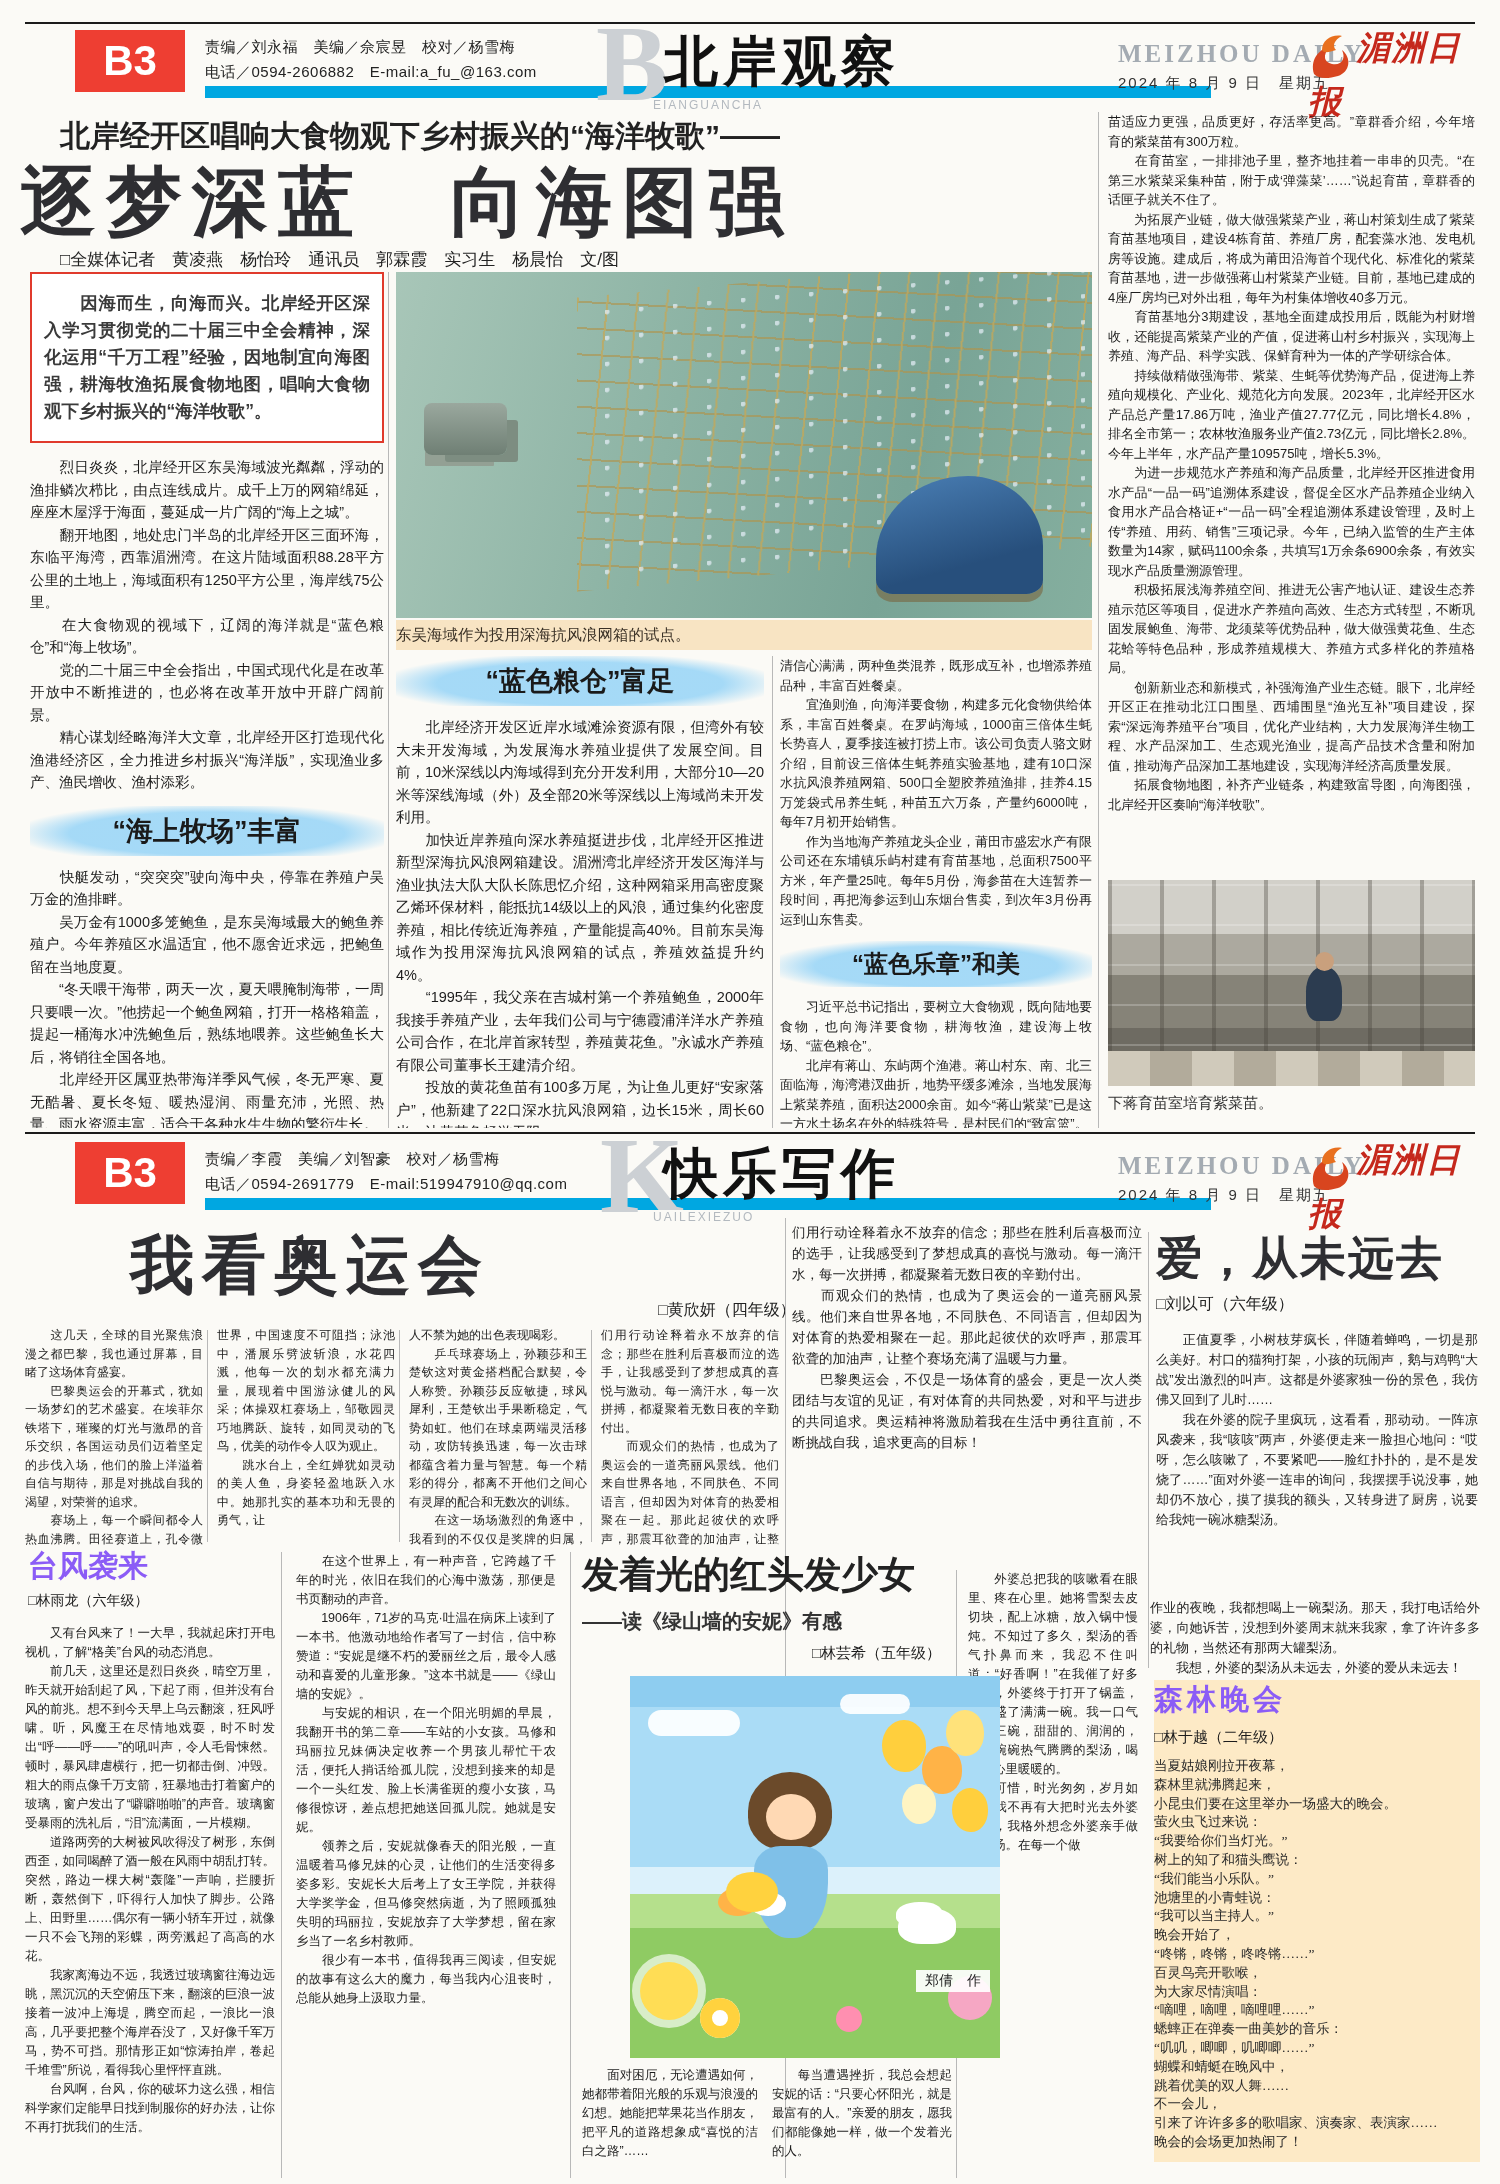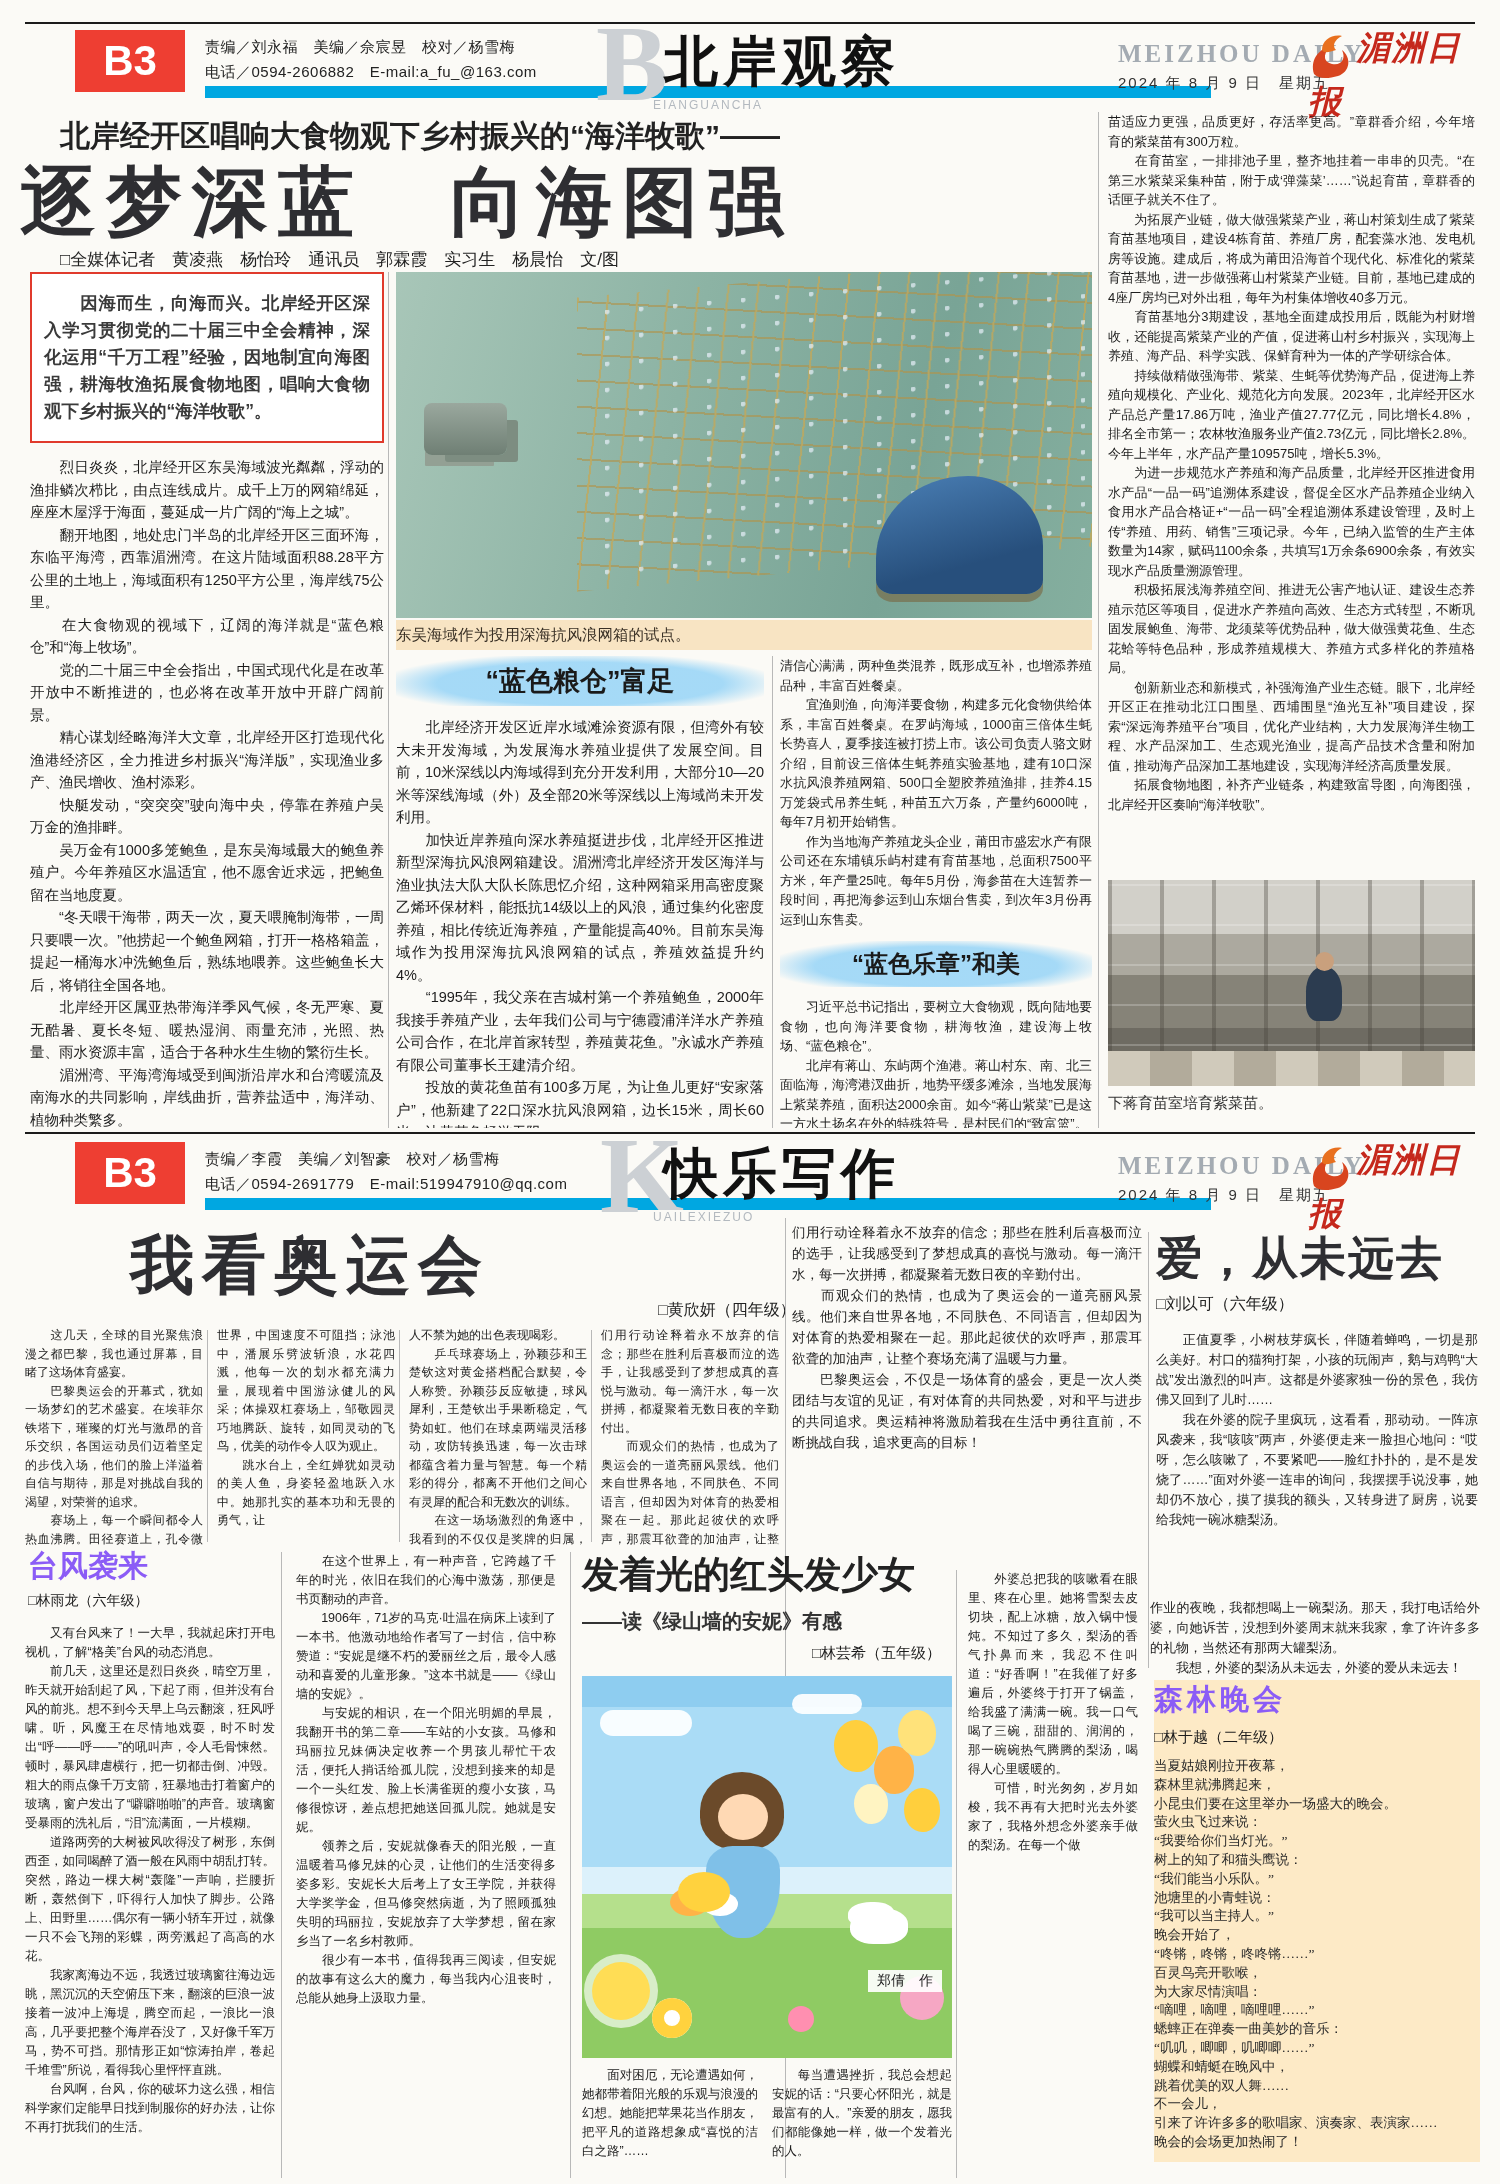--- a/index.html
+++ b/index.html
@@ -56,21 +56,21 @@
   .room-beams{position:absolute;inset:0;
     background:repeating-linear-gradient(90deg,rgba(70,66,58,.35) 0 4px,transparent 4px 52px),
                repeating-linear-gradient(0deg,rgba(255,255,255,.22) 0 2px,transparent 2px 40px);}
   .room-person{position:absolute;left:54%;top:42%;width:36px;height:54px;background:#2c3c50;
     border-radius:45% 45% 30% 30%;}
   .room-person::before{content:"";position:absolute;top:-15px;left:9px;width:19px;height:19px;
     border-radius:50%;background:#c9a07d;}
   .room-crates{position:absolute;left:0;right:0;bottom:0;height:17%;
     background:repeating-linear-gradient(90deg,#d0cabb 0 42px,#b2ab9b 42px 84px);}
   
-  .illu{background:linear-gradient(#8ecdf0 0 8%,#aadcf6 8% 50%,#dcf1fb 50% 57%,#b5e08c 57% 66%,#8fcb63 66%);overflow:hidden;}
+  .illu{background:linear-gradient(#8ecdf0 0 8%,#aadcf6 8% 50%,#dcf1fb 50% 57%,#b5e08c 57% 66%,#8fcb63 66%);overflow:hidden;margin-left:48px;}
   .cloud{position:absolute;background:#fff;border-radius:60px;opacity:.92;}
   .balloon{position:absolute;border-radius:50% 50% 48% 52%;}
   .flower{position:absolute;border-radius:50%;}
   .illu-credit{position:absolute;right:10px;bottom:66px;background:rgba(255,255,255,.92);
     padding:2px 9px;font-size:14px;}
   .panel{background:#fdeac6;overflow:hidden;}
   .poem{font-size:13.5px;line-height:18.8px;white-space:pre-wrap;text-align:left;color:#2a2a2a;}
 </style>
 </head>
 <body>
@@ -102,20 +102,21 @@
 <div class="abs mainheadline center" style="left:20px;top:152px;width:1100px;">逐梦深蓝　向海图强</div>
 <div class="abs byline center" style="left:60px;top:248px;width:1040px;">□全媒体记者　黄凌燕　杨怡玲　通讯员　郭霖霞　实习生　杨晨怡　文/图</div>
 
 <div class="abs" style="left:30px;top:272px;width:354px;height:856px;overflow:hidden;">
   <div class="introbox pre">　　因海而生，向海而兴。北岸经开区深入学习贯彻党的二十届三中全会精神，深化运用“千万工程”经验，因地制宜向海图强，耕海牧渔拓展食物地图，唱响大食物观下乡村振兴的“海洋牧歌”。</div>
   <div class="pre body15" style="margin-top:13px;">　　烈日炎炎，北岸经开区东吴海域波光粼粼，浮动的渔排鳞次栉比，由点连线成片。成千上万的网箱绵延，座座木屋浮于海面，蔓延成一片广阔的“海上之城”。
 　　翻开地图，地处忠门半岛的北岸经开区三面环海，东临平海湾，西靠湄洲湾。在这片陆域面积88.28平方公里的土地上，海域面积有1250平方公里，海岸线75公里。
 　　在大食物观的视域下，辽阔的海洋就是“蓝色粮仓”和“海上牧场”。
 　　党的二十届三中全会指出，中国式现代化是在改革开放中不断推进的，也必将在改革开放中开辟广阔前景。
 　　精心谋划经略海洋大文章，北岸经开区打造现代化渔港经济区，全力推进乡村振兴“海洋版”，实现渔业多产、渔民增收、渔村添彩。</div>
+  <div class="subhead" style="font-size:27px;">“海上牧场”丰富</div>
   <div class="pre body15">　　快艇发动，“突突突”驶向海中央，停靠在养殖户吴万金的渔排畔。
 　　吴万金有1000多笼鲍鱼，是东吴海域最大的鲍鱼养殖户。今年养殖区水温适宜，他不愿舍近求远，把鲍鱼留在当地度夏。
 　　“冬天喂干海带，两天一次，夏天喂腌制海带，一周只要喂一次。”他捞起一个鲍鱼网箱，打开一格格箱盖，提起一桶海水冲洗鲍鱼后，熟练地喂养。这些鲍鱼长大后，将销往全国各地。
 　　北岸经开区属亚热带海洋季风气候，冬无严寒、夏无酷暑、夏长冬短、暖热湿润、雨量充沛，光照、热量、雨水资源丰富，适合于各种水生生物的繁衍生长。
 　　湄洲湾、平海湾海域受到闽浙沿岸水和台湾暖流及南海水的共同影响，岸线曲折，营养盐适中，海洋动、植物种类繁多。
 　　大海变“牧场”，鲍鱼、牡蛎、花蛤、对虾、海带、龙须菜、紫菜、红鱼、红虾、云龙斑、石斑鱼等应有尽有，品种丰富。
 　　据记载，北岸经开区渔业品种有350余种，其中贝类30余种，甲壳类30余种，藻类10多种，是全省主要水产养殖区和多种经济鱼虾类的产卵、繁殖场和索饵育肥的优良渔场。</div>
 </div>
 
 <div class="abs photo-sea" style="left:396px;top:272px;width:696px;height:346px;">

